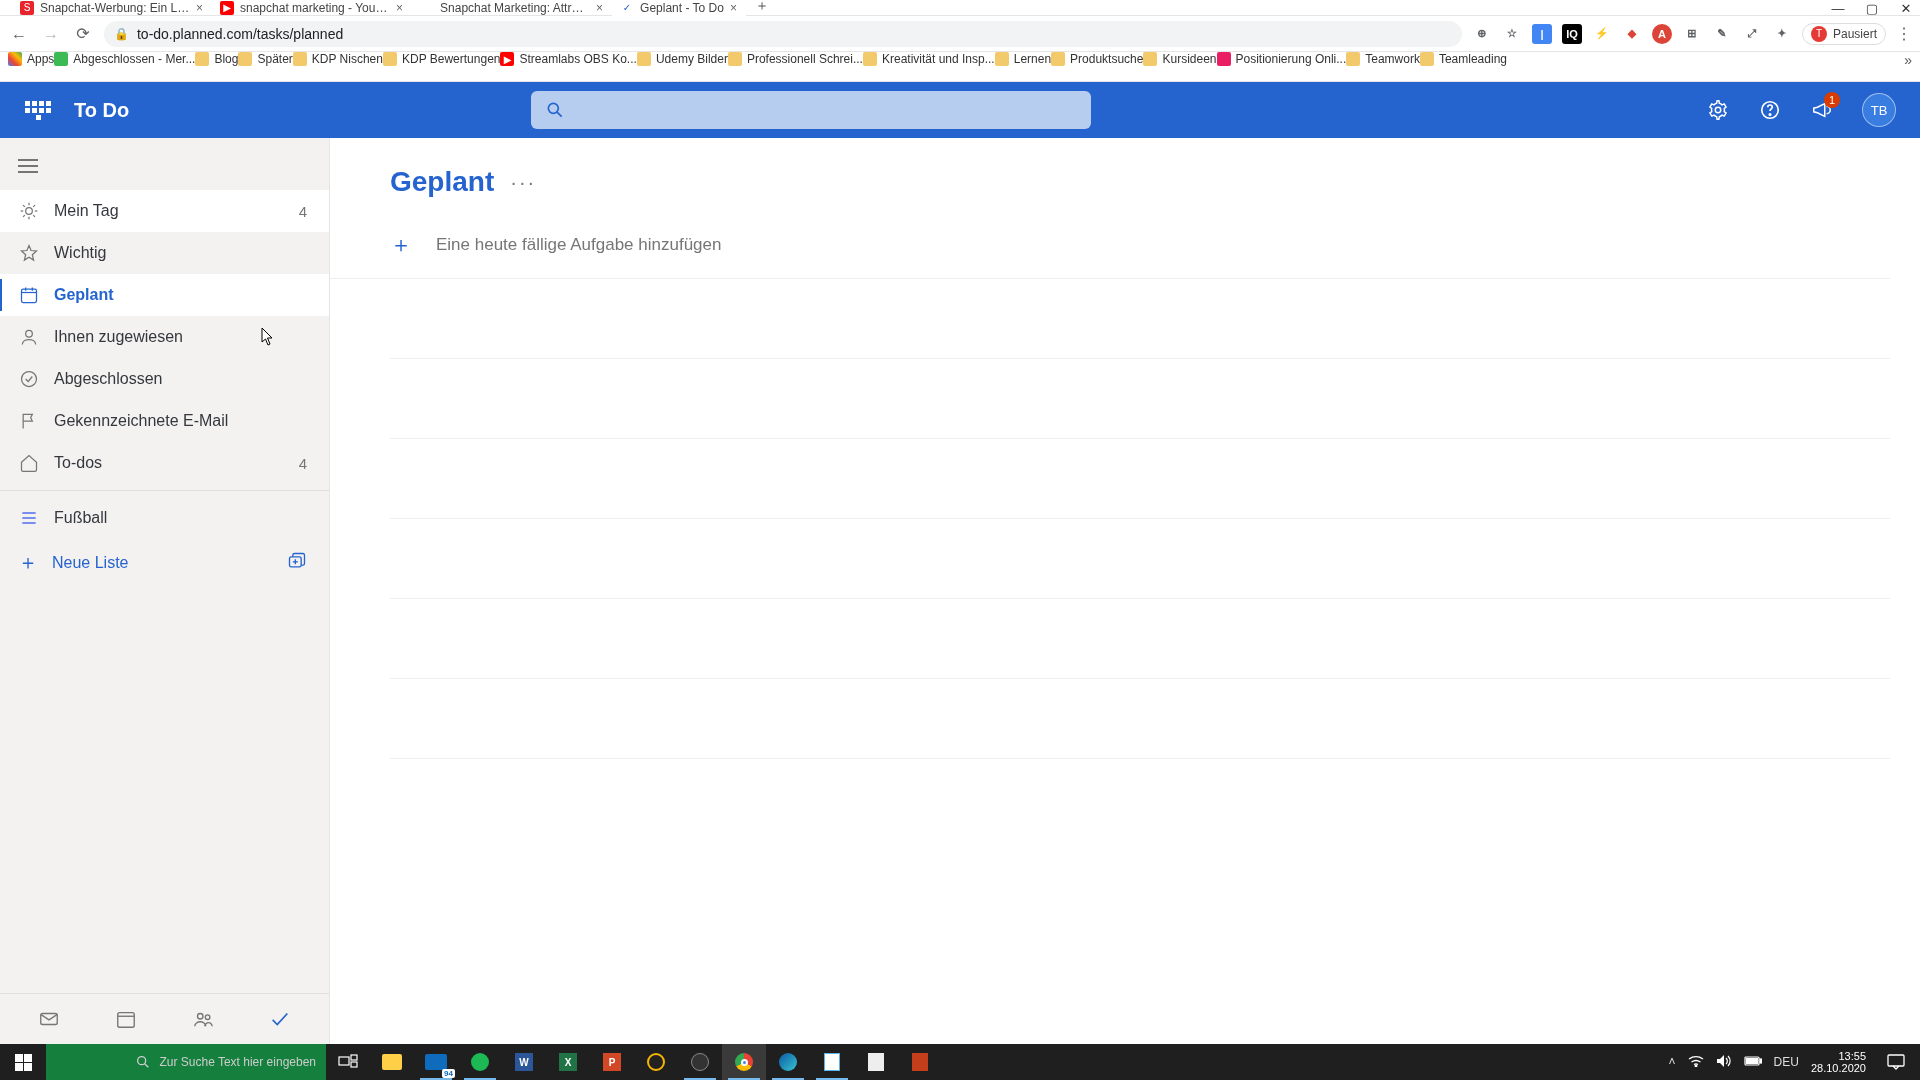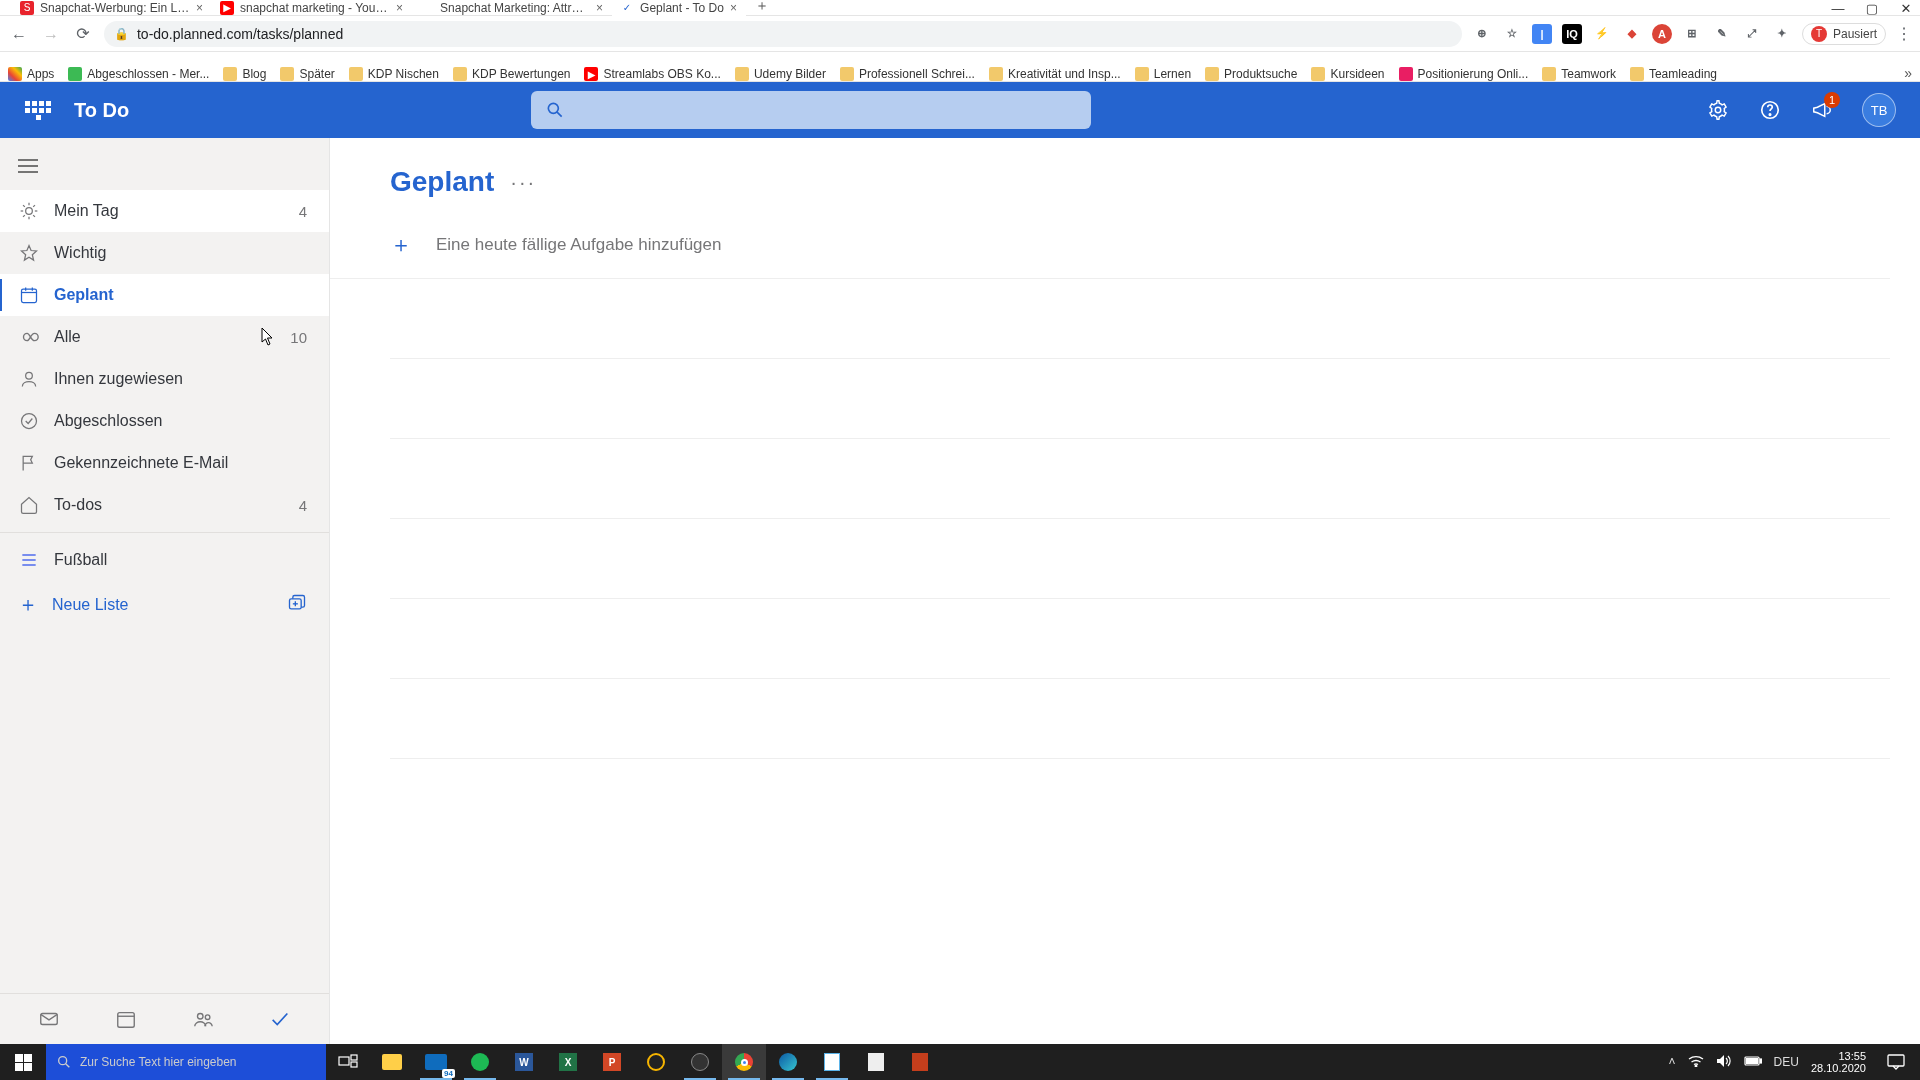--- a/index.html
+++ b/index.html
@@ -24,21 +24,21 @@
 .addr-box { flex: 1; display: flex; align-items: center; background: #f1f3f4; border-radius: 14px; padding: 3px 10px; height: 26px; gap: 8px; font-size: 14px; color: #5f6368; }
 .addr-box .lock { font-size: 12px; color: #5f6368; }
 .addr-box .url { color: #202124; }
 .addr-right { display:flex; align-items:center; gap:10px; }
 .ext-icon { width: 20px; height: 20px; border-radius: 3px; display: inline-flex; align-items:center; justify-content:center; font-size:11px; font-weight:600; }
 .profile-chip { display:flex; align-items:center; gap:6px; border:1px solid #ddd; border-radius: 14px; padding: 2px 8px; font-size:12px; color:#444; }
 .profile-dot { width:16px; height:16px; border-radius:50%; background:#e53935; color:#fff; font-size:10px; display:inline-flex; align-items:center; justify-content:center; }
 .menu-dots { font-size:16px; color:#5f6368; }
 
 
-.bookmarks { height: 30px; background: #fff; border-bottom: 1px solid #e5e5e5; display: flex; align-items: flex-end; padding: 0 8px; gap: 14px; font-size: 12px; color: #333; }
+.bookmarks { height: 30px; background: #fff; border-bottom: 1px solid #e5e5e5; display: flex; align-items: flex-start; padding: 0 8px; font-size: 12px; color: #333; }
 .bk-item { display:flex; align-items:center; gap:5px; white-space:nowrap; }
 .bk-icon { width:14px; height:14px; border-radius:2px; display:inline-flex; align-items:center; justify-content:center; font-size:10px;}
 .bk-icon.folder { background:#f2c96b; }
 .bk-overflow { margin-left:auto; font-size:14px; color:#555; }
 
 
 .app { position: absolute; top: 82px; bottom: 36px; left:0; right:0; display:flex; flex-direction: column; }
 .app-header { height: 56px; background: #2564cf; display:flex; align-items:center; padding: 0 24px; gap: 22px; }
 .waffle { width: 28px; height: 28px; display:inline-flex; flex-wrap:wrap; align-content:center; justify-content:center; gap:2px; }
 .waffle span { width:5px; height:5px; background:#fff; }
@@ -84,21 +84,21 @@
 
 
 .cursor { position:absolute; width:14px; height:20px; pointer-events:none; }
 
 
 .taskbar { position:absolute; bottom:0; left:0; right:0; height:36px; background:#1f1f1f; display:flex; align-items:center; color:#fff; font-size:12px; }
 .tb-left { display:flex; align-items:center; height:100%; }
 .start-btn { width:46px; height:36px; display:flex; align-items:center; justify-content:center; }
 .win-logo { display:grid; grid-template-columns: 8px 8px; grid-template-rows:8px 8px; gap:1px; }
 .win-logo span { background:#fff; }
-.tb-search { display:flex; align-items:center; gap:8px; background:#1d4ed8; width:280px; height:36px; padding:0 10px; color:#ccc; }
+.tb-search { display:flex; align-items:center; gap:8px; background:#15803d; width:280px; height:36px; padding:0 10px; color:#ccc;justify-content:flex-end; }
 .tb-apps { display:flex; align-items:center; gap:0; height:100%; }
 .tb-app { width:44px; height:36px; display:inline-flex; align-items:center; justify-content:center; position:relative; }
 .tb-app.active { background:#3a3a3a; }
 .tb-app .bar { position:absolute; bottom:0; left:6px; right:6px; height:2px; background:#76b9ed; }
 .tb-right { margin-left:auto; display:flex; align-items:center; gap:12px; padding-right:6px; height:100%; }
 .tray-icon { color:#ddd; font-size:12px; }
 .clock { text-align:right; font-size:11px; line-height:12px; }
 .action-center { width:36px; height:36px; display:inline-flex; align-items:center; justify-content:center; }
 </style>
 </head>
@@ -318,29 +318,20 @@
         <div class="sb-item active">
           <span class="sb-icon">
             <svg width="20" height="20" viewBox="0 0 24 24" fill="none" stroke="currentColor" stroke-width="1.5">
                 <rect x="3" y="5" width="18" height="16" rx="2"></rect>
                 <line x1="3" y1="9" x2="21" y2="9"></line>
                 <line x1="8" y1="3" x2="8" y2="7"></line>
                 <line x1="16" y1="3" x2="16" y2="7"></line>
               </svg>
           </span>
           <span class="sb-label">Geplant</span>
-        </div>
-        <div class="sb-item">
-          <span class="sb-icon">
-            <svg width="22" height="22" viewBox="0 0 24 24" fill="none" stroke="currentColor" stroke-width="1.5">
-                <path d="M6 12c0-2 1.5-4 4-4 3 0 4 8 8 8 2.5 0 4-2 4-4s-1.5-4-4-4c-4 0-5 8-8 8-2.5 0-4-2-4-4z"></path>
-              </svg>
-          </span>
-          <span class="sb-label">Alle</span>
-          <span class="sb-count">10</span>
         </div>
         <div class="sb-item">
           <span class="sb-icon">
             <svg width="20" height="20" viewBox="0 0 24 24" fill="none" stroke="currentColor" stroke-width="1.5">
                 <circle cx="12" cy="8" r="4"></circle>
                 <path d="M4 21c0-4 4-6 8-6s8 2 8 6"></path>
               </svg>
           </span>
           <span class="sb-label">Ihnen zugewiesen</span>
         </div>

